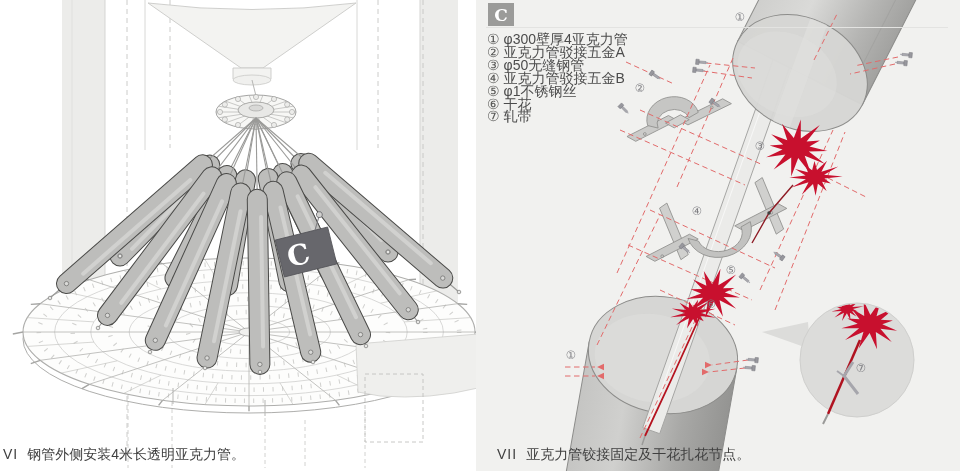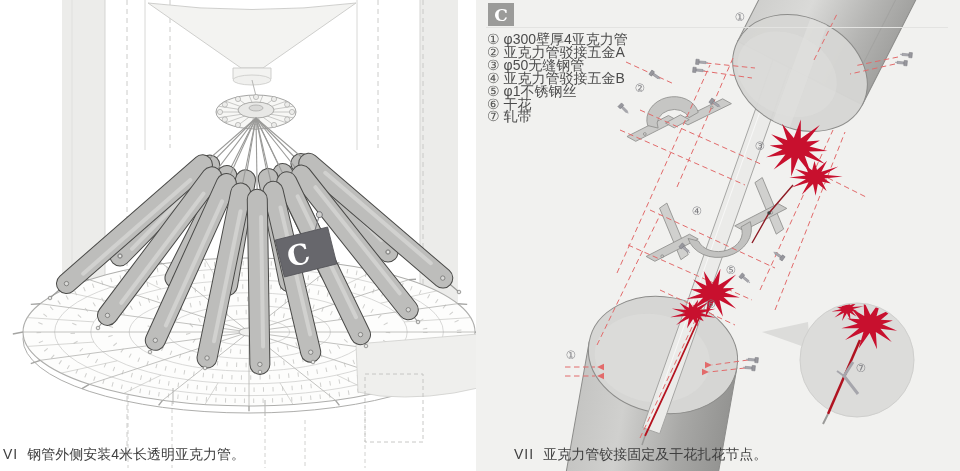--- a/index.html
+++ b/index.html
@@ -11,21 +11,21 @@
   .detail-header{position:absolute;left:12px;top:3px;width:26px;height:23px;background:#9b9b99;
        color:#ffffff;font-family:"DejaVu Serif",serif;font-weight:bold;font-size:17px;
        display:flex;align-items:center;justify-content:center;}
   .header-rule{position:absolute;left:10px;top:27px;width:462px;height:1px;background:#e3e3e1;}
   .legend{position:absolute;left:11px;top:33px;font-size:14px;color:#4c4c4c;line-height:12.9px;white-space:nowrap;}
   .legend-row .num{margin-right:4px;color:#5a5a58;}
   .callout{position:absolute;transform:translate(-50%,-50%);font-size:11.5px;color:#7d7d81;line-height:1;}
   .caption{position:absolute;top:446px;font-size:14px;color:#3f3f3f;white-space:nowrap;}
   .caption .numeral{margin-right:9px;letter-spacing:1px;}
   #caption-left{left:3px;}
-  #caption-right{left:514px;}
+  #caption-right{left:497px;}
 </style>
 </head>
 <body>
 
 <div id="stage">
 
   <svg id="left-diagram" width="480" height="471" viewBox="0 0 480 471">
 
     <g>
       <rect x="62" y="0" width="43" height="345" fill="#ececea"></rect>

